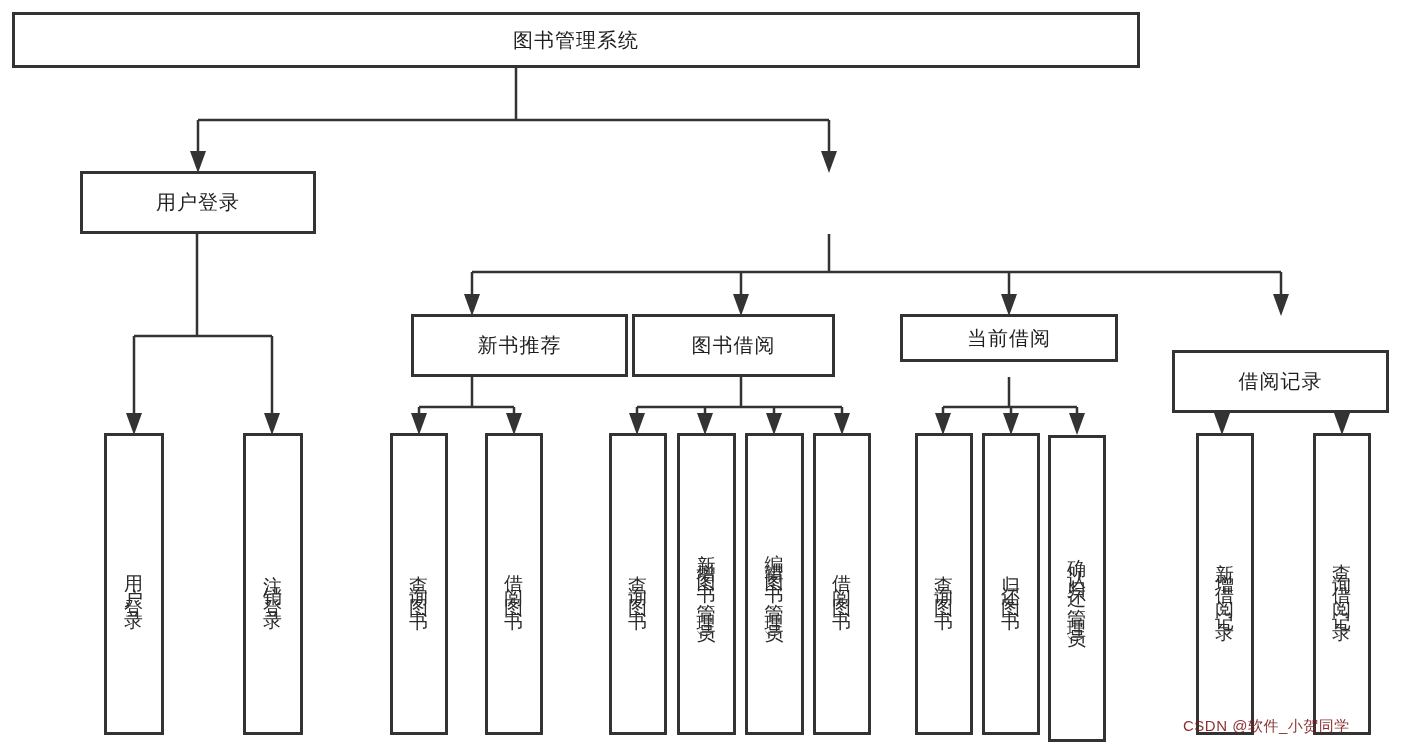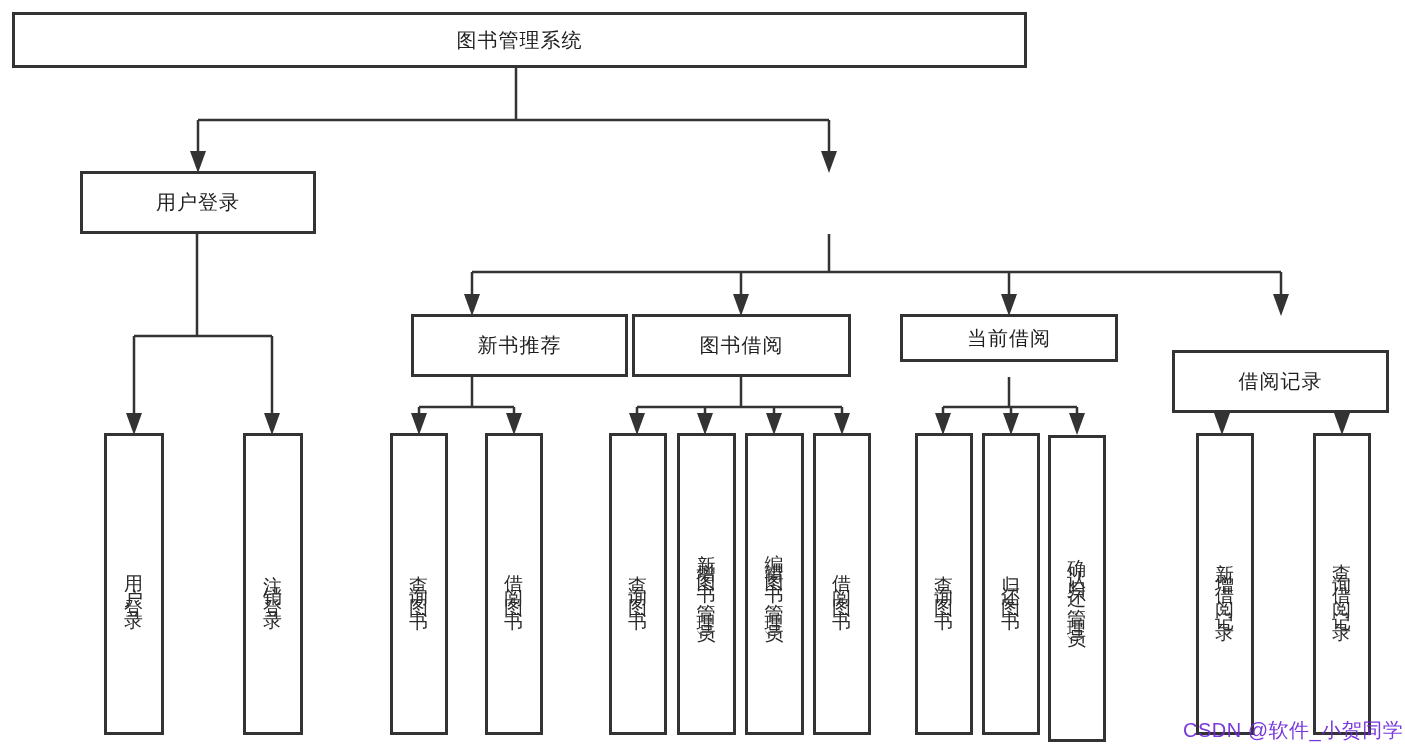--- a/index.html
+++ b/index.html
@@ -41,22 +41,22 @@
     writing-mode: vertical-rl;
     text-orientation: upright;
     font-size: 19px;
     letter-spacing: 12px;
     line-height: 1;
     color: #2a2a2a;
   }
   .watermark {
     position: absolute;
     z-index: 5;
-    font-size: 20px;
-    color: #6d28d9;
+    font-size: 15px;
+    color: #7f1d1d;
     opacity: 0.92;
     white-space: nowrap;
     letter-spacing: 0.5px;
     text-align: center;
   }
 </style>
 </head>
 <body>
 
 <div id="canvas">
@@ -94,26 +94,26 @@
       <polygon points="766,413 782,413 774,435"></polygon>
       <polygon points="834,413 850,413 842,435"></polygon>
       <polygon points="935,413 951,413 943,435"></polygon>
       <polygon points="1003,413 1019,413 1011,435"></polygon>
       <polygon points="1069,413 1085,413 1077,435"></polygon>
       <polygon points="1214,413 1230,413 1222,435"></polygon>
       <polygon points="1334,413 1350,413 1342,435"></polygon>
     </g>
   </svg>
 
-  <div class="node hnode" style="left:12px; top:12px; width:1015px; height:56px;">图书管理系统</div>
+  <div class="node hnode" style="left:12px; top:12px; width:1128px; height:56px;">图书管理系统</div>
 
   <div class="node hnode" style="left:80px; top:171px; width:236px; height:63px;">用户登录</div>
 
   <div class="node hnode" style="left:363px; top:314px; width:217px; height:63px;margin-left:48px;">新书推荐</div>
-  <div class="node hnode" style="left:632px; top:314px; width:219px; height:63px;">图书借阅</div>
+  <div class="node hnode" style="left:632px; top:314px; width:203px; height:63px;">图书借阅</div>
   <div class="node hnode" style="left:900px; top:314px; width:218px; height:48px;">当前借阅</div>
   <div class="node hnode" style="left:1172px; top:314px; width:217px; height:63px;margin-top:36px;">借阅记录</div>
 
   <div class="node vnode" style="left:104px; top:433px; width:60px; height:302px;">
     <span>用户登录</span>
   </div>
   <div class="node vnode" style="left:243px; top:433px; width:60px; height:302px;">
     <span>注销登录</span>
   </div>
 

